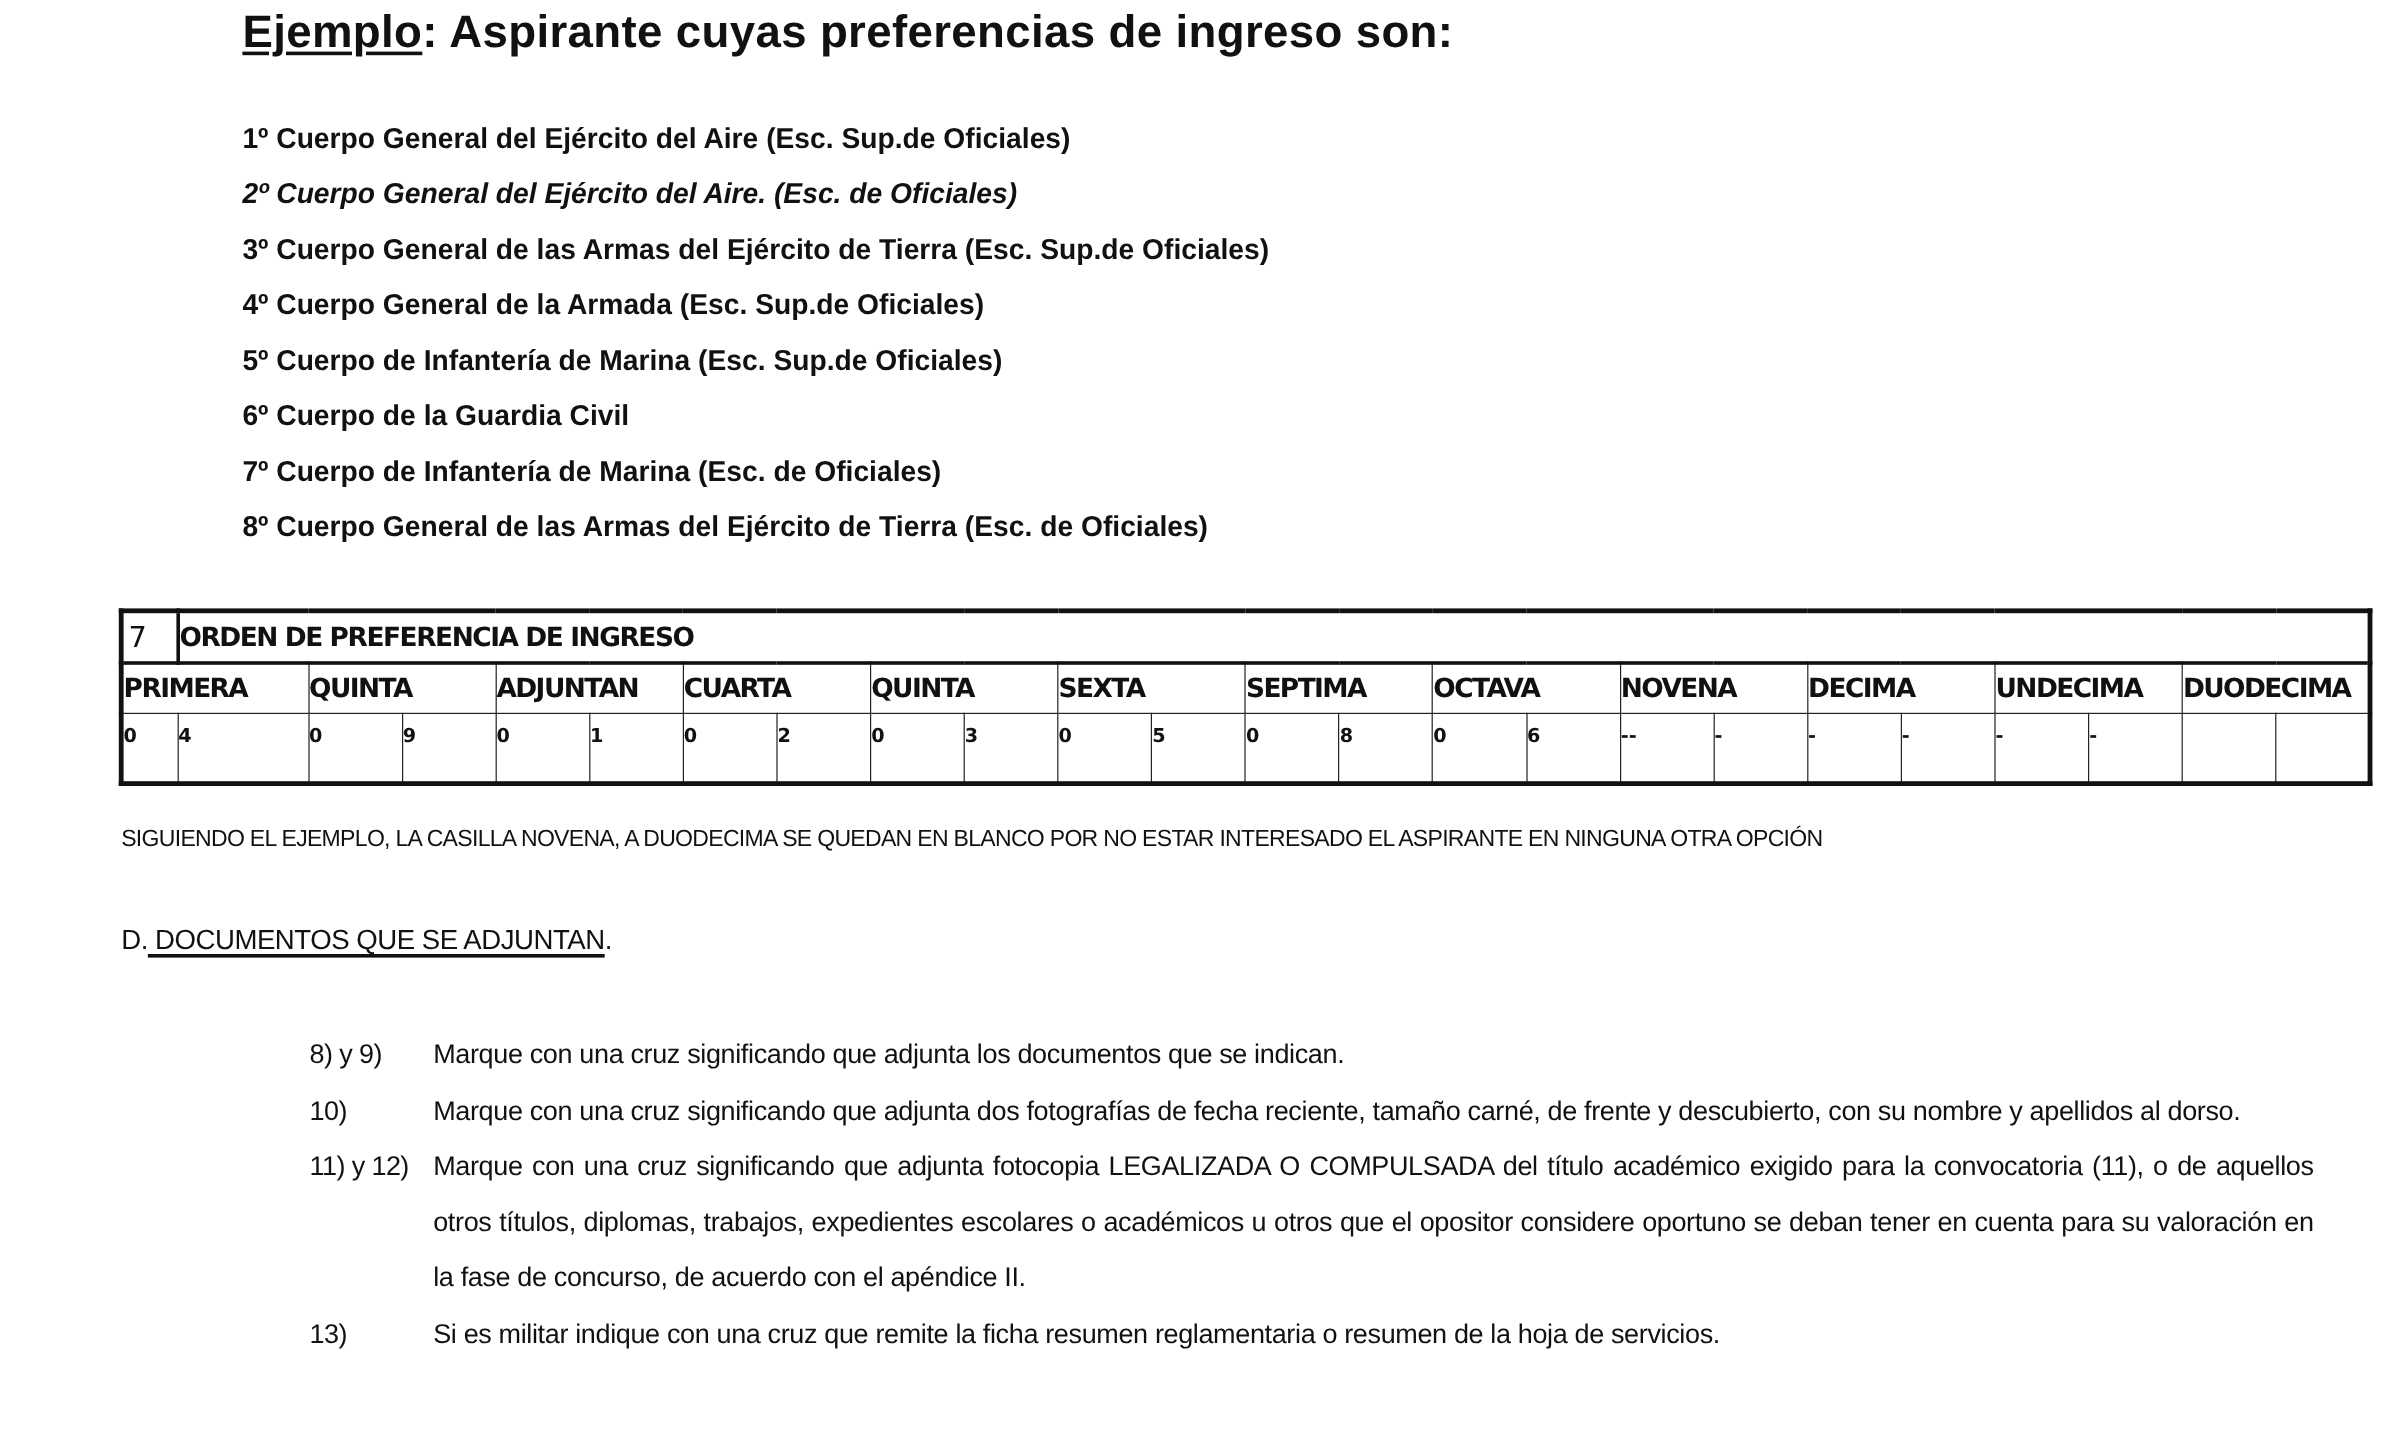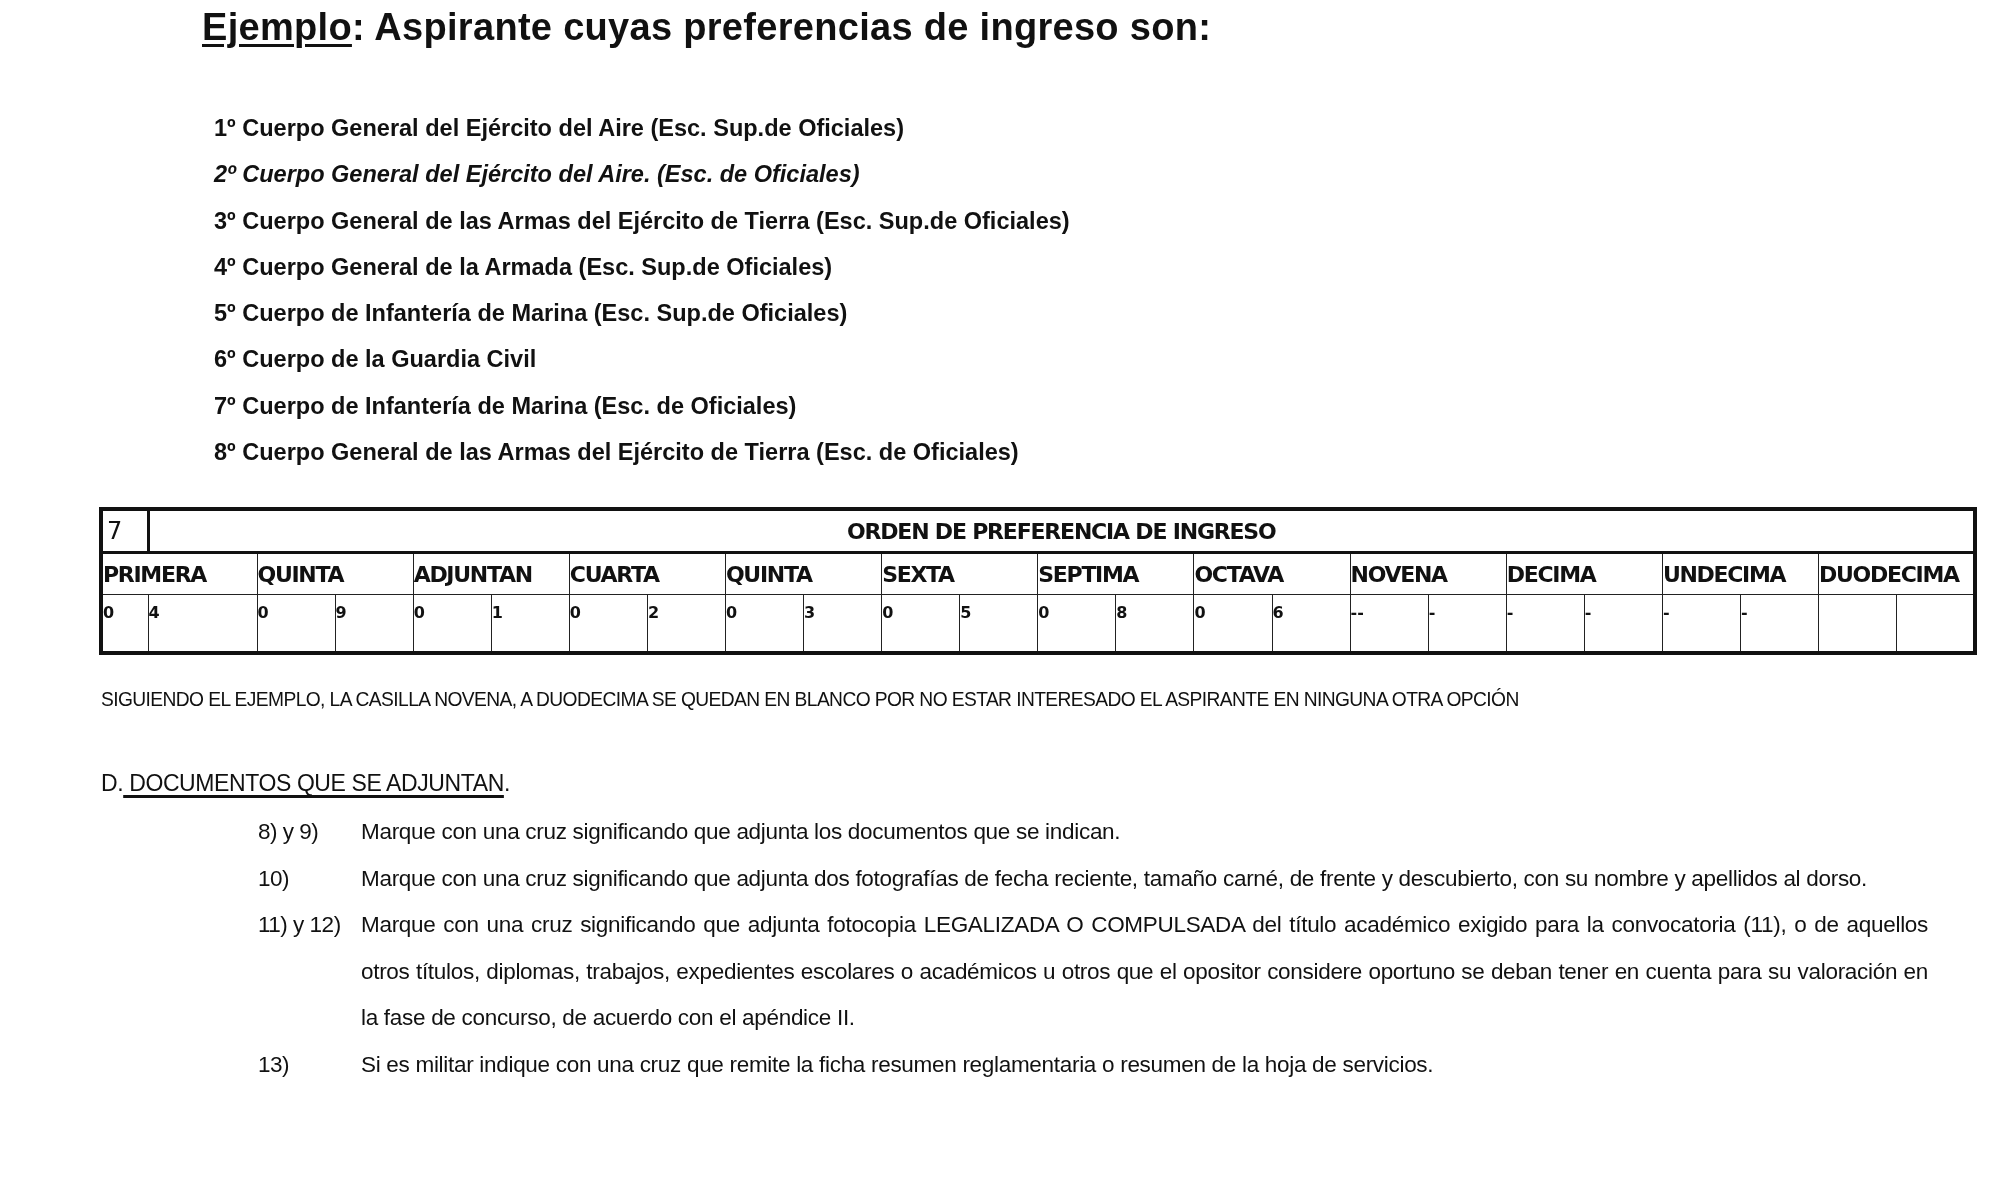--- a/index.html
+++ b/index.html
@@ -26,21 +26,21 @@
   }
   .page-title .underline {
     text-decoration: underline;
     text-decoration-thickness: 3px;
     text-underline-offset: 4px;
   }
   .pref-list {
     position: absolute;
     left: 202px;
     top: 98px;
-    margin: 12px;
+    margin: 0;
     padding: 0;
     list-style: none;
   }
   .pref-list li {
     height: 46.3px;
     line-height: 36px;
     font-size: 24px;
     font-weight: bold;
     white-space: nowrap;
     transform: scaleX(0.98);
@@ -68,21 +68,20 @@
   .pref-table .num-cell {
     text-align: left;
     padding-left: 4px;
     font-size: 24px;
     border-right: 3px solid #111 !important;
   }
   .pref-table .title-cell {
     font-size: 22px;
     font-weight: bold;
     letter-spacing: -1.2px;
-    text-align: center;
     margin-left: 24px;
   }
   .pref-table .row-head td {
     height: 40px;
     font-size: 22px;
     font-weight: bold;
     letter-spacing: -1.3px;
   }
   .pref-table .row-vals td {
     height: 48px;
@@ -113,21 +112,21 @@
   }
   .section-heading .ul {
     text-decoration: underline;
     text-decoration-thickness: 2.5px;
     text-underline-offset: 4px;
   }
 
   .doc-items {
     position: absolute;
     left: 258px;
-    top: 809px;
+    top: 856px;
     width: 1670px;
   }
   .doc-item {
     display: flex;
     align-items: flex-start;
     font-size: 22.5px;
     line-height: 46.5px;
   }
   .doc-item .ref {
     flex: 0 0 103px;

